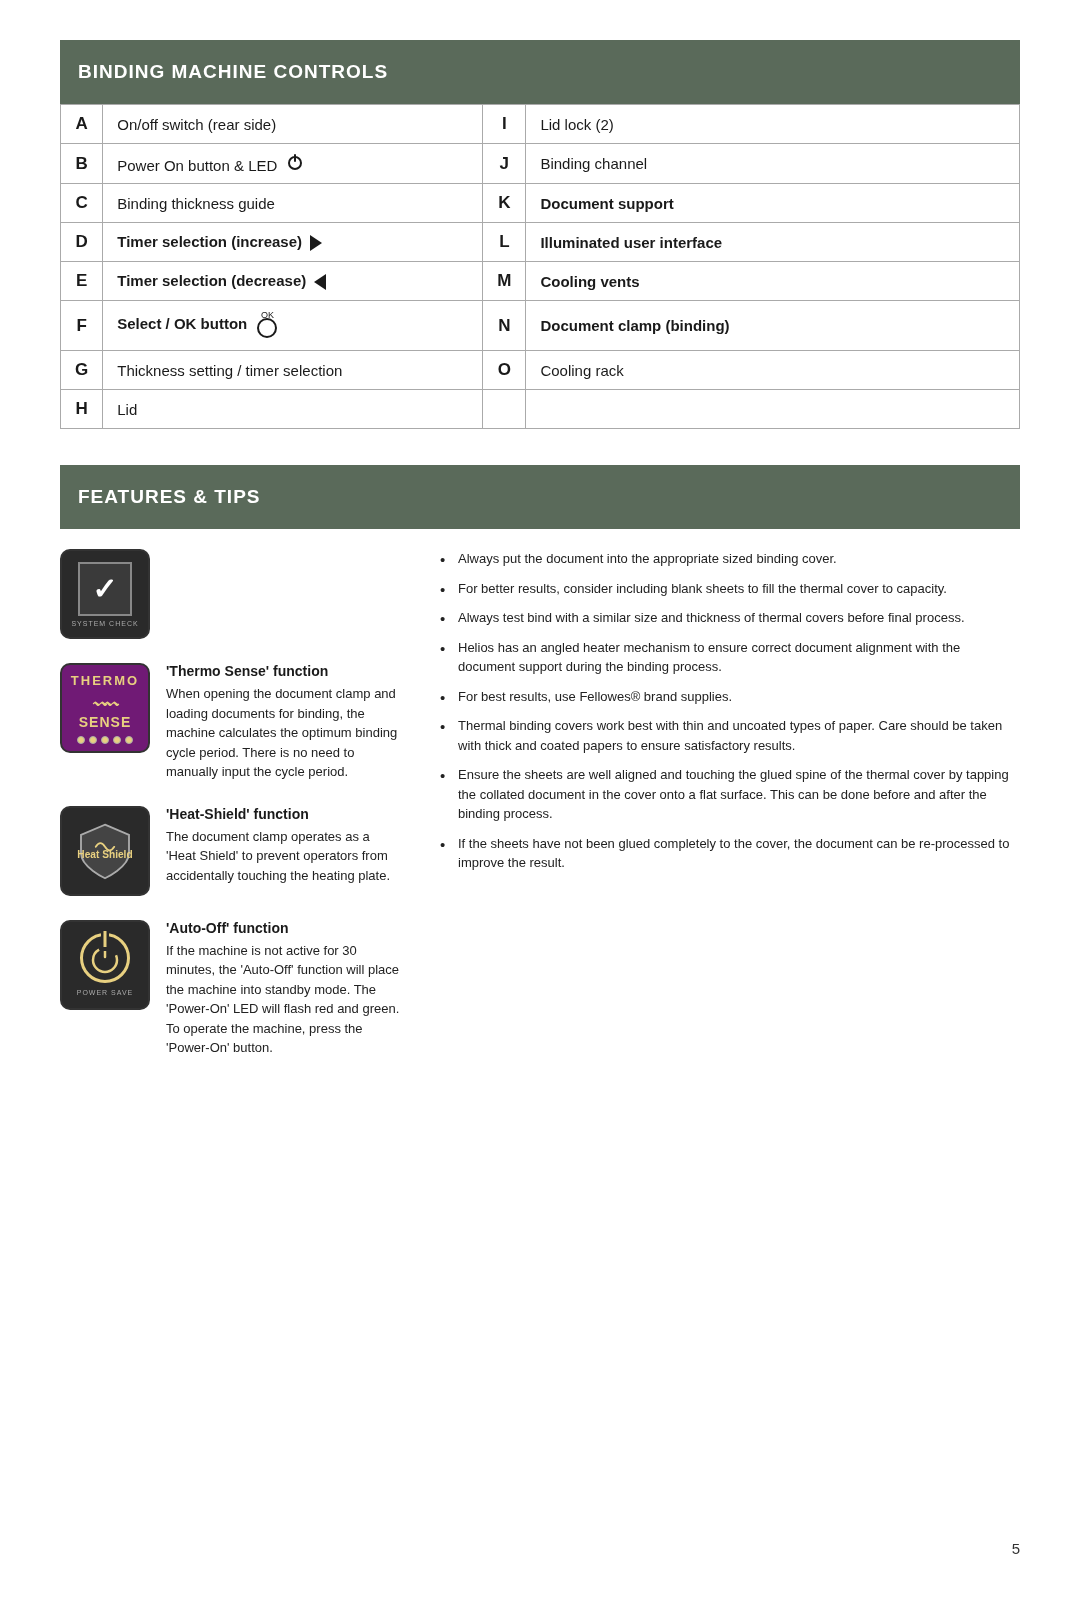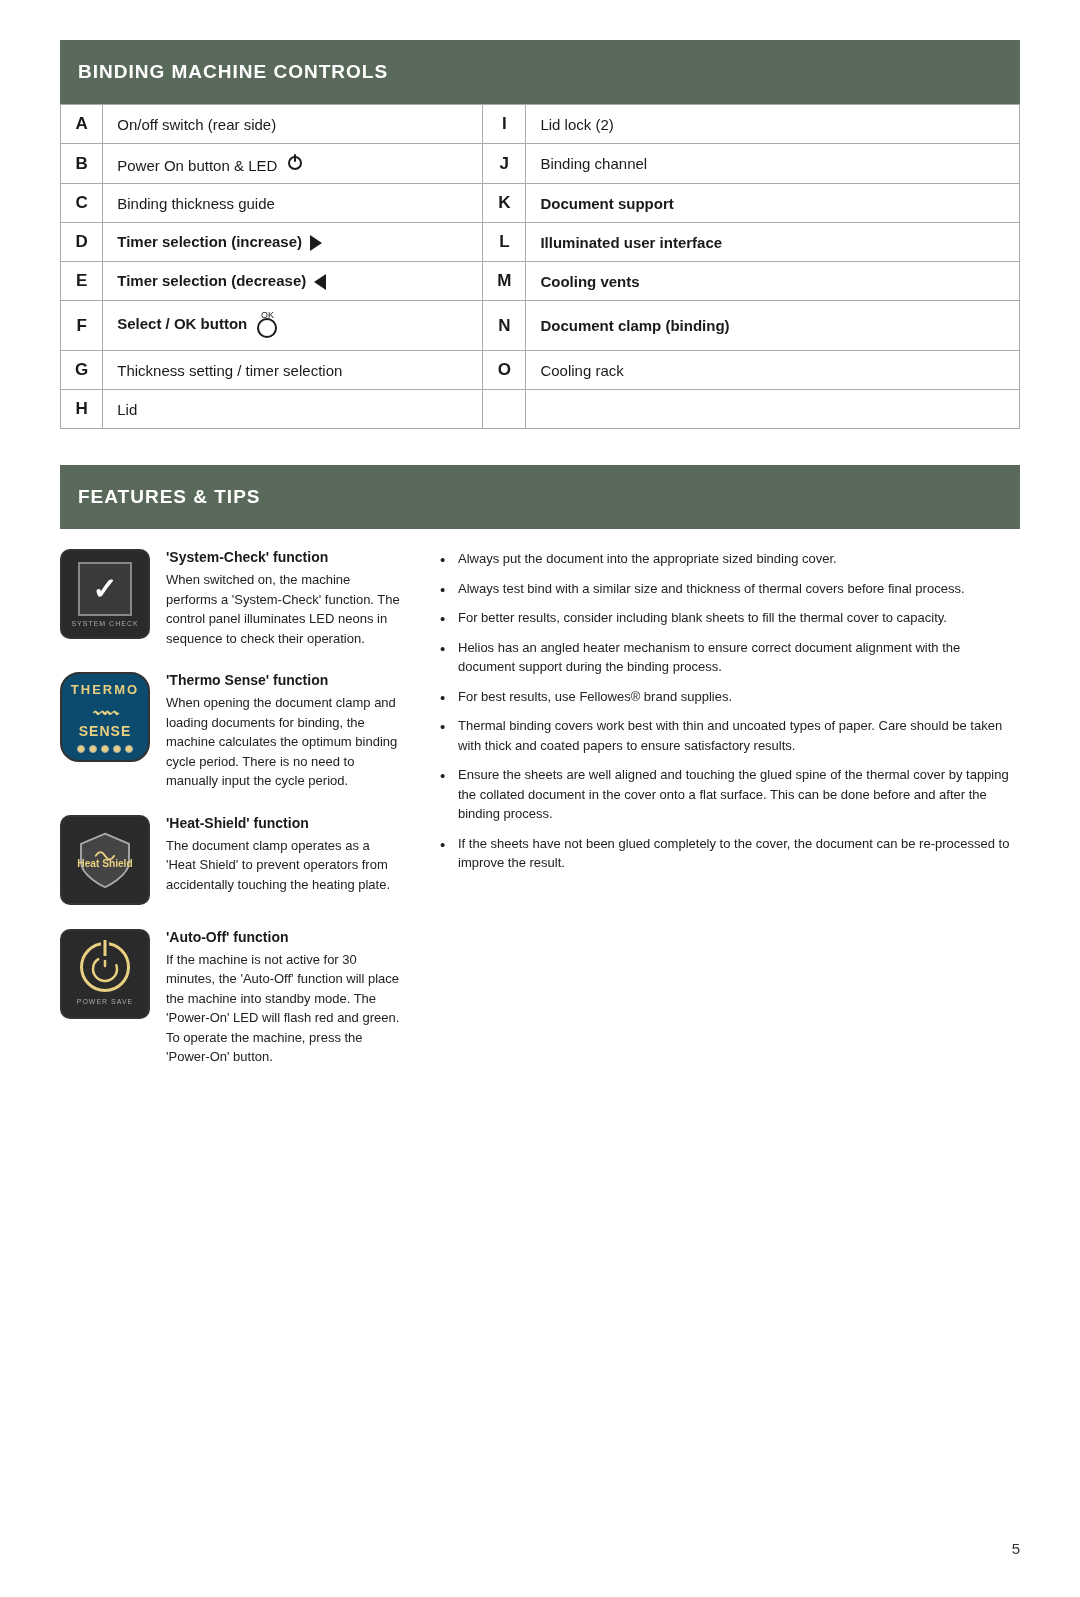--- a/index.html
+++ b/index.html
@@ -135,22 +135,21 @@
       align-items: center;
       justify-content: center;
       background: #2a2a2a;
       position: relative;
       overflow: hidden;
     }
     .feature-icon-box.system-check-box {
       background: #2a2a2a;
     }
     .feature-icon-box.thermo-sense-box {
-      background: #0c4a6e;
-      border-radius: 19px;
+      background: #701a75;
     }
     .feature-icon-box.heat-shield-box {
       background: #2a2a2a;
     }
     .feature-icon-box.power-save-box {
       background: #2a2a2a;
     }
 
     
     .sys-check-inner {
@@ -420,24 +419,20 @@
     <div class="features-left">
 
       <div class="feature-item">
         <div class="feature-icon-box system-check-box">
           <div class="sys-check-inner">
             <div class="sys-check-square">
               <span class="sys-check-checkmark">✓</span>
             </div>
             <div class="sys-check-label">SYSTEM CHECK</div>
           </div>
-        </div>
-        <div class="feature-text">
-          <div class="feature-title">'System-Check' function</div>
-          <div class="feature-desc">When switched on, the machine performs a 'System-Check' function. The control panel illuminates LED neons in sequence to check their operation.</div>
         </div>
       </div>
 
       <div class="feature-item">
         <div class="feature-icon-box thermo-sense-box">
           <div class="thermo-inner">
             <div class="thermo-top-label">THERMO</div>
             <div class="thermo-wavy">〰〰</div>
             <div class="thermo-sense-label">SENSE</div>
             <div class="thermo-dots">
@@ -488,22 +483,22 @@
           <div class="feature-title">'Auto-Off' function</div>
           <div class="feature-desc">If the machine is not active for 30 minutes, the 'Auto-Off' function will place the machine into standby mode. The 'Power-On' LED will flash red and green. To operate the machine, press the 'Power-On' button.</div>
         </div>
       </div>
 
     </div>
 
     <div class="features-right">
       <ul class="tips-list">
         <li>Always put the document into the appropriate sized binding cover.</li>
+        <li>For better results, consider including blank sheets to fill the thermal cover to capacity.</li>
         <li>Always test bind with a similar size and thickness of thermal covers before final process.</li>
-        <li>For better results, consider including blank sheets to fill the thermal cover to capacity.</li>
         <li>Helios has an angled heater mechanism to ensure correct document alignment with the document support during the binding process.</li>
         <li>For best results, use Fellowes® brand supplies.</li>
         <li>Thermal binding covers work best with thin and uncoated types of paper. Care should be taken with thick and coated papers to ensure satisfactory results.</li>
         <li>Ensure the sheets are well aligned and touching the glued spine of the thermal cover by tapping the collated document in the cover onto a flat surface. This can be done before and after the binding process.</li>
         <li>If the sheets have not been glued completely to the cover, the document can be re-processed to improve the result.</li>
       </ul>
     </div>
 
   </div>
 </div>

